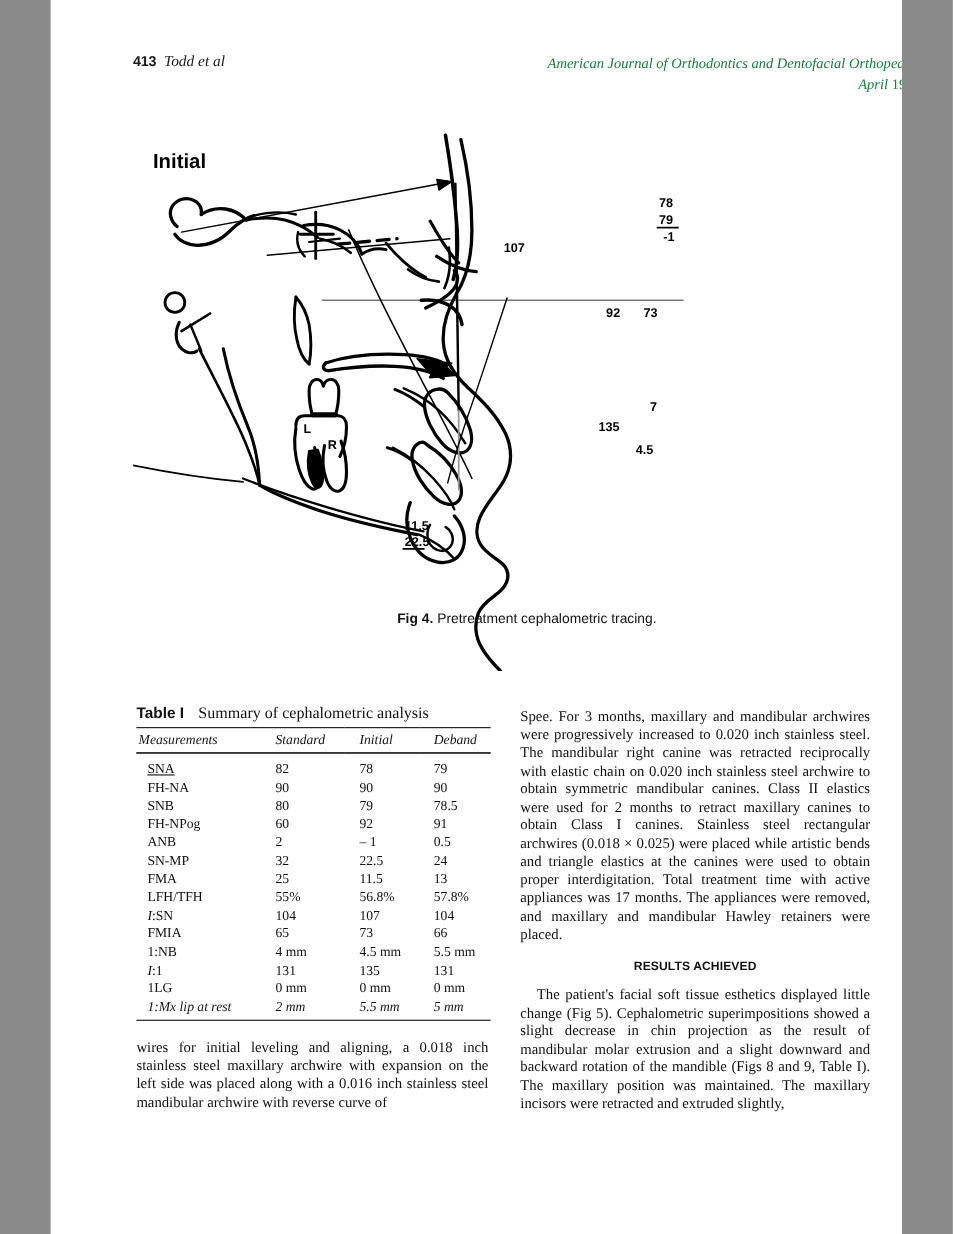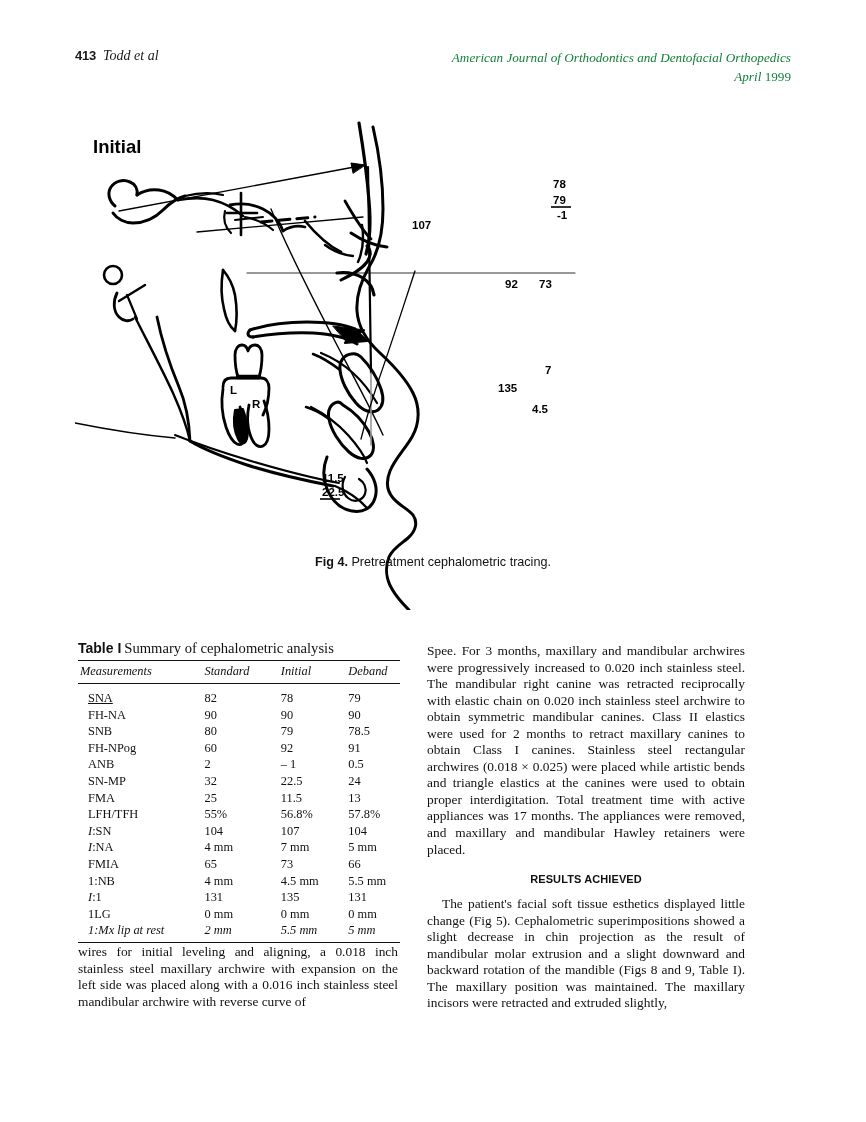--- a/index.html
+++ b/index.html
@@ -5,21 +5,21 @@
   html, body {
     margin: 0;
     padding: 0;
     background: #8a8a8a;
   }
   body {
     font-family: "Liberation Serif", serif;
   }
   .page {
     position: relative;
-    width: 866px;
+    width: 774px;
     height: 1122px;
     background: #ffffff;
     margin: 0 auto;
     overflow: hidden;
   }
 
   
   .runhead {
     position: absolute;
     left: 75px;
@@ -95,21 +95,21 @@
     white-space: nowrap;
   }
   .table-title .tl-bold {
     font-family: "Liberation Sans", sans-serif;
     font-weight: bold;
     font-size: 14px;
   }
   .table-title .tl-rest {
     font-family: "Liberation Serif", serif;
     font-size: 14.6px;
-    margin-left: 3px;
+    margin-left: 13px;
   }
   table.ceph {
     border-collapse: collapse;
     width: 322px;
     font-size: 12.4px;
     color: #111;
   }
   table.ceph thead th {
     font-style: italic;
     font-weight: normal;
@@ -395,26 +395,20 @@
             <td class="c-init"><span class="num-r">56.8%</span></td>
             <td class="c-deb"><span class="num-r">57.8%</span></td>
           </tr>
           <tr>
             <td class="c-meas"><i>I</i>:SN</td>
             <td class="c-std"><span class="num-r">104</span></td>
             <td class="c-init"><span class="num-r">107</span></td>
             <td class="c-deb"><span class="num-r">104</span></td>
           </tr>
           <tr>
-            <td class="c-meas"><i>I</i>:NA</td>
-            <td class="c-std"><span class="num-r">4 mm</span></td>
-            <td class="c-init"><span class="num-r">7 mm</span></td>
-            <td class="c-deb"><span class="num-r">5 mm</span></td>
-          </tr>
-          <tr>
             <td class="c-meas">FMIA</td>
             <td class="c-std"><span class="num-r">65</span></td>
             <td class="c-init"><span class="num-r">73</span></td>
             <td class="c-deb"><span class="num-r">66</span></td>
           </tr>
           <tr>
             <td class="c-meas">1:NB</td>
             <td class="c-std"><span class="num-r">4 mm</span></td>
             <td class="c-init"><span class="num-r">4.5 mm</span></td>
             <td class="c-deb"><span class="num-r">5.5 mm</span></td>

